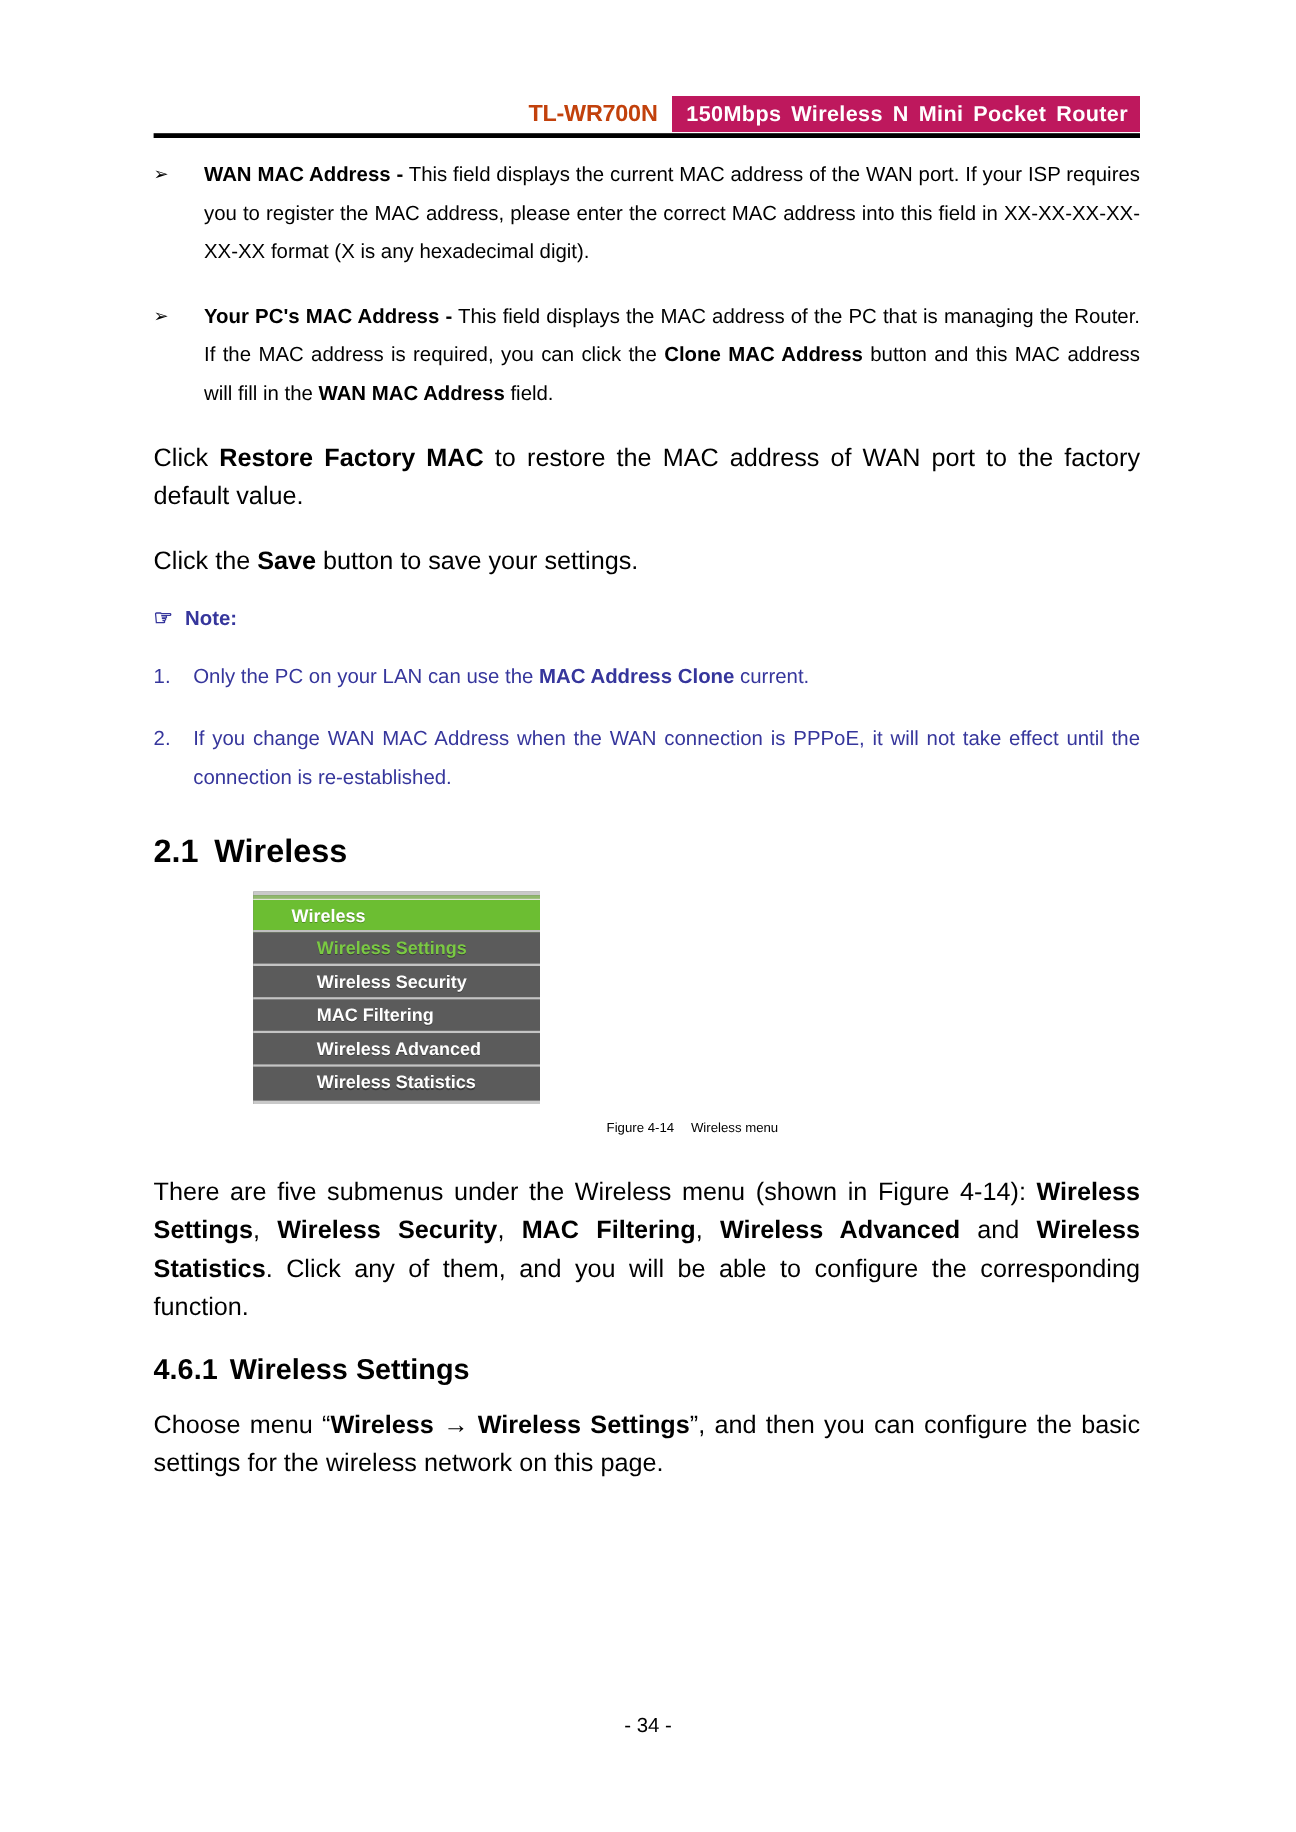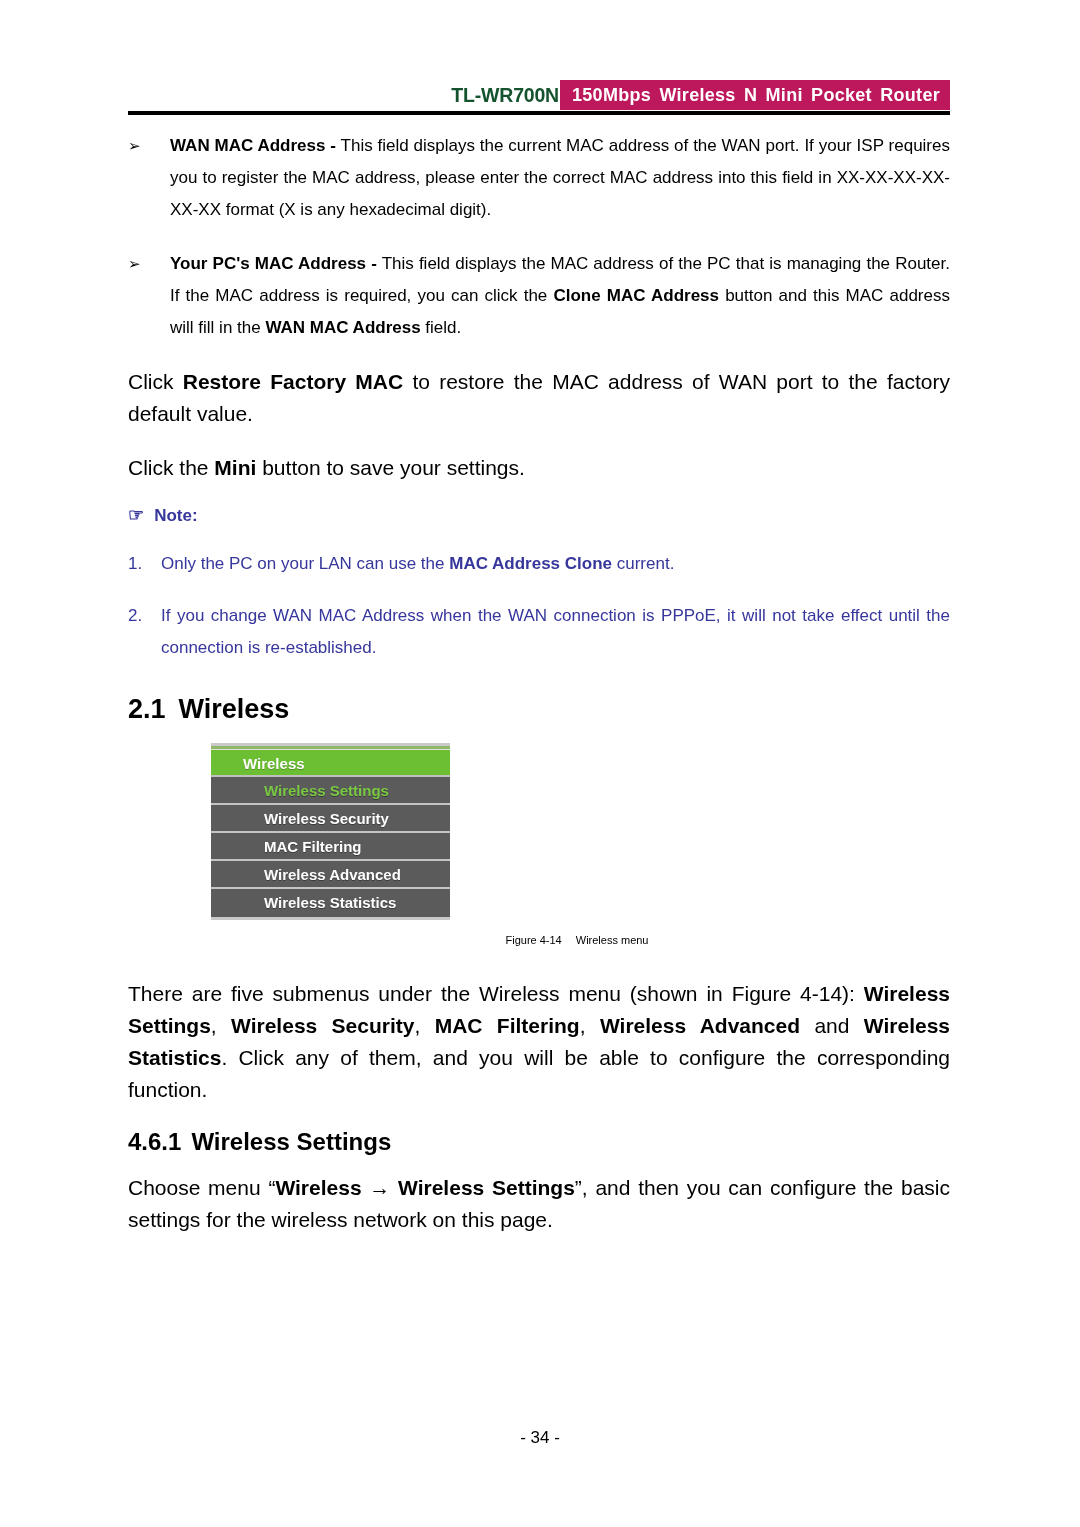--- a/index.html
+++ b/index.html
@@ -33,25 +33,25 @@
   }
   .header-row {
     display: flex;
     align-items: stretch;
     justify-content: flex-end;
     height: 30px;
   }
   .model-name {
     font-size: 19.5px;
     font-weight: bold;
-    color: #14532d;
+    color: #c2410c;
     letter-spacing: -0.2px;
     display: flex;
     align-items: center;
-    padding-right: 1px;
+    padding-right: 12px;
     white-space: nowrap;
   }
   .banner {
     background: #be185d;
     color: #ffffff;
     font-size: 18px;
     font-weight: bold;
     display: flex;
     align-items: center;
     padding: 0 10px 0 12px;
@@ -240,21 +240,21 @@
       <div class="bullet-body"><b>WAN MAC Address -</b><span> This field displays the current MAC address of the WAN port. If your ISP requires you to register the MAC address, please enter the correct MAC address into this field in XX-XX-XX-XX-XX-XX format (X is any hexadecimal digit).</span></div>
     </div>
 
     <div class="bullet-item">
       <div class="bullet-mark">➢</div>
       <div class="bullet-body"><b>Your PC's MAC Address -</b><span> This field displays the MAC address of the PC that is managing the Router. If the MAC address is required, you can click the </span><b>Clone MAC Address</b><span> button and this MAC address will fill in the </span><b>WAN MAC Address</b><span> field.</span></div>
     </div>
 
     <p class="para"><span>Click </span><b>Restore Factory MAC</b><span> to restore the MAC address of WAN port to the factory default value.</span></p>
 
-    <p class="para"><span>Click the </span><b>Mini</b><span> button to save your settings.</span></p>
+    <p class="para"><span>Click the </span><b>Save</b><span> button to save your settings.</span></p>
 
     <div class="note-block">
       <div class="note-title">
         <span class="note-hand">☞</span>
         <span>Note:</span>
       </div>
 
       <div class="note-item">
         <div class="note-num">1.</div>
         <div class="note-text"><span>Only the PC on your LAN can use the </span><b>MAC Address Clone</b><span> current.</span></div>

